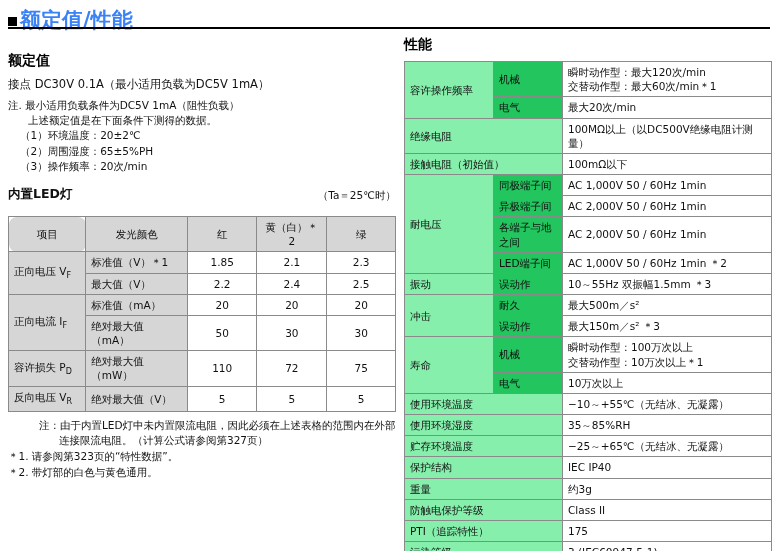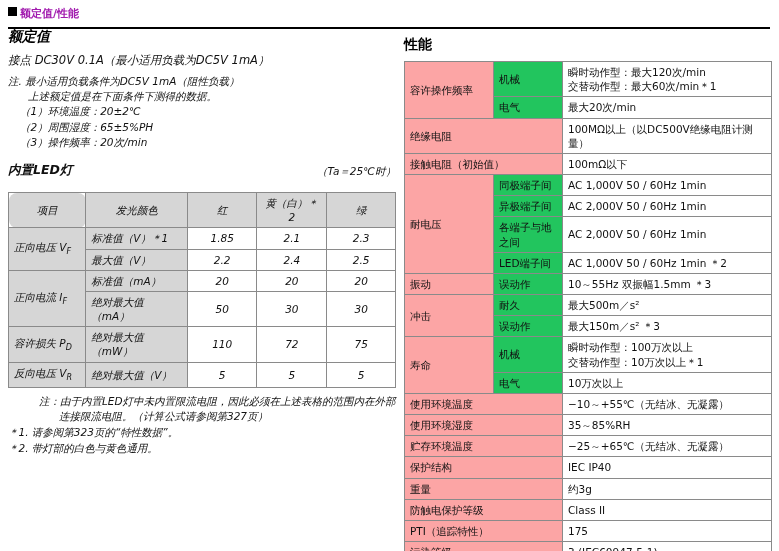--- a/index.html
+++ b/index.html
@@ -19,23 +19,23 @@
     position: relative;
     width: 779px;
     height: 551px;
   }
   
   .top-heading {
     position: absolute;
     left: 8px;
     top: 6px;
     width: 760px;
-    font-size: 11px;
+    font-size: 21px;
     font-weight: bold;
-    color: #a21caf;
+    color: #3b82f6;
     padding-bottom: 3px;
   }
   .top-heading .sq {
     display: inline-block;
     width: 9px;
     height: 9px;
     background: #000;
     margin-right: 3px;
     position: relative;
     top: -1px;
@@ -45,23 +45,22 @@
     left: 8px;
     top: 27px;
     width: 762px;
     height: 2px;
     background: #000;
   }
   
   .col-left {
     position: absolute;
     left: 8px;
-    top: 28px;
+    top: 52px;
     width: 388px;
-    font-style: italic;
   }
   .col-right {
     position: absolute;
     left: 404px;
     top: 36px;
     width: 368px;
   }
   .sec-title {
     font-size: 14px;
     font-weight: bold;
@@ -148,21 +147,21 @@
   .footnotes .hang2 {
     display: block;
     padding-left: 14px;
     text-indent: -14px;
     margin-top: 0;
   }
   
   .perf-table td {
     height: 13px;
   }
-  .perf-table .c1 { width: 78px; background: #fca5a5; }
+  .perf-table .c1 { width: 78px; background: #86efac; }
   .perf-table .c2 { width: 58px; background: #22c55e; }
   .perf-table .c3 { }
 </style>
 </head>
 <body>
 
 <div class="page">
 
   <div class="top-heading">
     <span class="sq"></span><span>额定值/性能</span>

